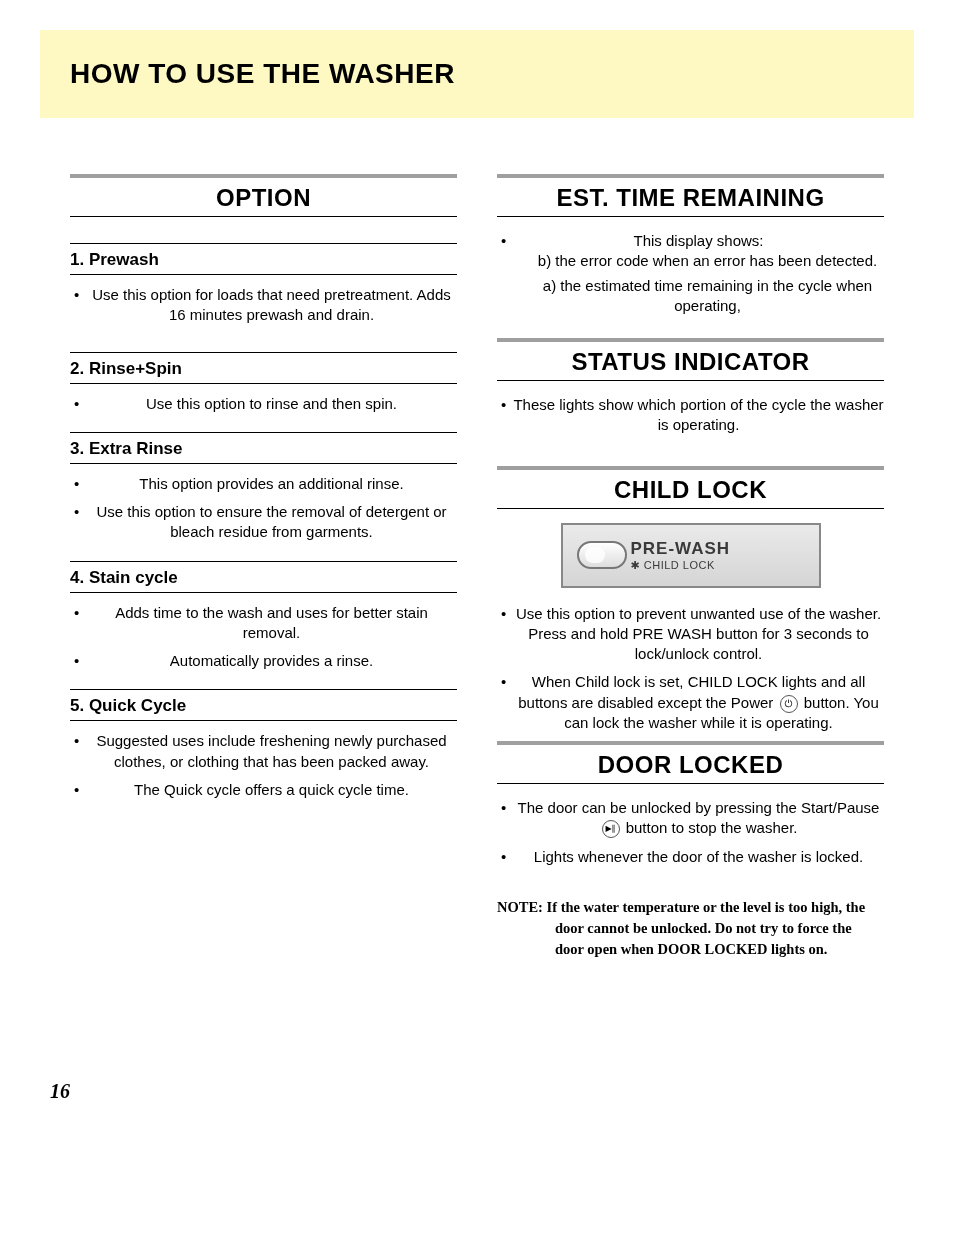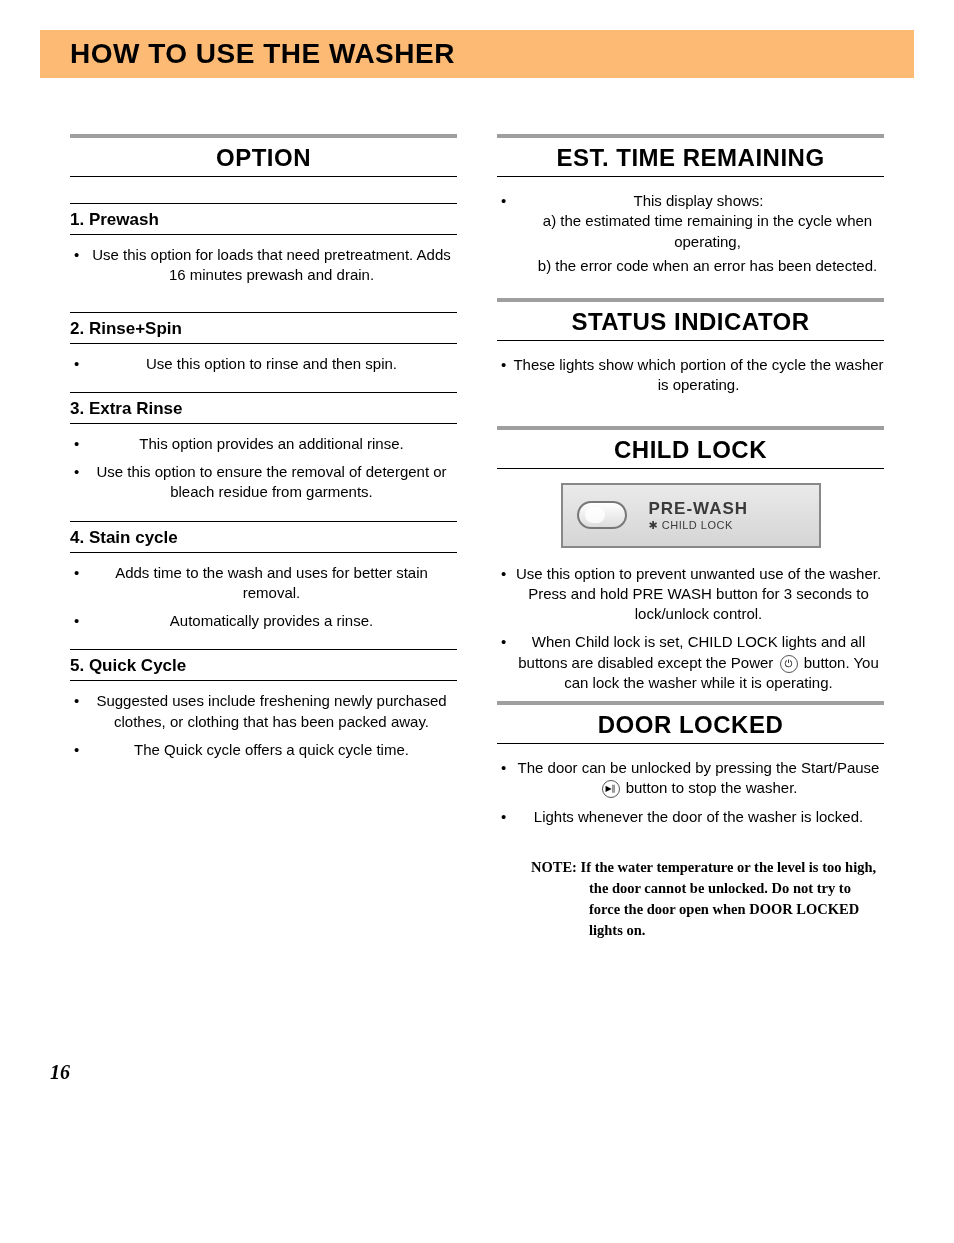--- a/index.html
+++ b/index.html
@@ -5,22 +5,22 @@
   * { box-sizing: border-box; margin: 0; padding: 0; }
   body {
     font-family: Arial, Helvetica, sans-serif;
     background: #fff;
     width: 954px;
     margin: 0 auto;
     padding: 0 0 40px 0;
     color: #000;
   }
   .page-header {
-    background: #fdba74;
-    padding: 8px 30px;
+    background: #fef9c3;
+    padding: 28px 30px;
     margin: 30px 40px 40px 40px;
   }
   .page-header h1 {
     font-family: "Arial Black", Arial, sans-serif;
     font-weight: 900;
     font-size: 28px;
     letter-spacing: 0.5px;
   }
   .columns {
     display: flex;
@@ -58,21 +58,21 @@
   .nested { padding-left: 18px; font-size: 15px; line-height: 1.35; }
   .nested div { margin-bottom: 4px; }
   .button-graphic {
     border: 2px solid #888;
     background: linear-gradient(#eaeaea,#d5d5d5);
     width: 260px;
     margin: 14px auto 16px auto;
     padding: 14px 14px;
     display: flex;
     align-items: center;
-    gap: 22px;
+    gap: 4px;
   }
   .btn-oval {
     width: 50px; height: 28px;
     border: 2px solid #777;
     border-radius: 14px;
     background: linear-gradient(#fff,#ddd);
     position: relative;
   }
   .btn-oval::after{
     content:""; position:absolute; left:6px; top:4px; width:20px; height:16px;
@@ -87,21 +87,20 @@
     font-size:10px; vertical-align:middle; line-height:1;
     margin: 0 2px;
   }
   .note-block {
     font-family: Georgia, 'Times New Roman', serif;
     font-weight: bold;
     font-size: 14.5px;
     line-height: 1.45;
     margin-top: 30px;
     padding-left: 0;
-    margin-left: 34px;
   }
   .note-block .note-body { display:block; padding-left: 58px; text-indent: -58px;}
   .page-number {
     font-family: Georgia, 'Times New Roman', serif;
     font-style: italic;
     font-weight: bold;
     font-size: 20px;
     padding: 120px 7px 0 50px;
   }
   .spacer-top { margin-top: 18px; }
@@ -161,22 +160,22 @@
 
   <div class="col">
 
     <div class="section-title-wrap">
       <div class="section-title">EST. TIME REMAINING</div>
     </div>
     <ul class="bullet-list">
       <li>
         <span>This display shows:</span>
         <div class="nested">
+          <div>b) the error code when an error has been detected.</div>
           <div>a) the estimated time remaining in the cycle when operating,</div>
-          <div>b) the error code when an error has been detected.</div>
         </div>
       </li>
     </ul>
 
     <div class="section-title-wrap" style="margin-top:22px">
       <div class="section-title">STATUS INDICATOR</div>
     </div>
     <ul class="bullet-list">
       <li>These lights show which portion of the cycle the washer is operating.</li>
     </ul>

